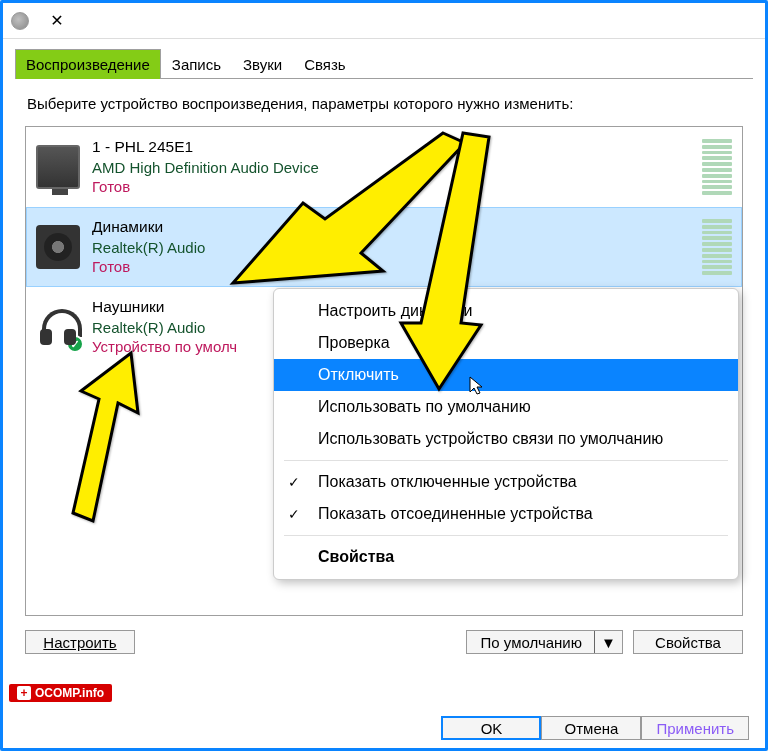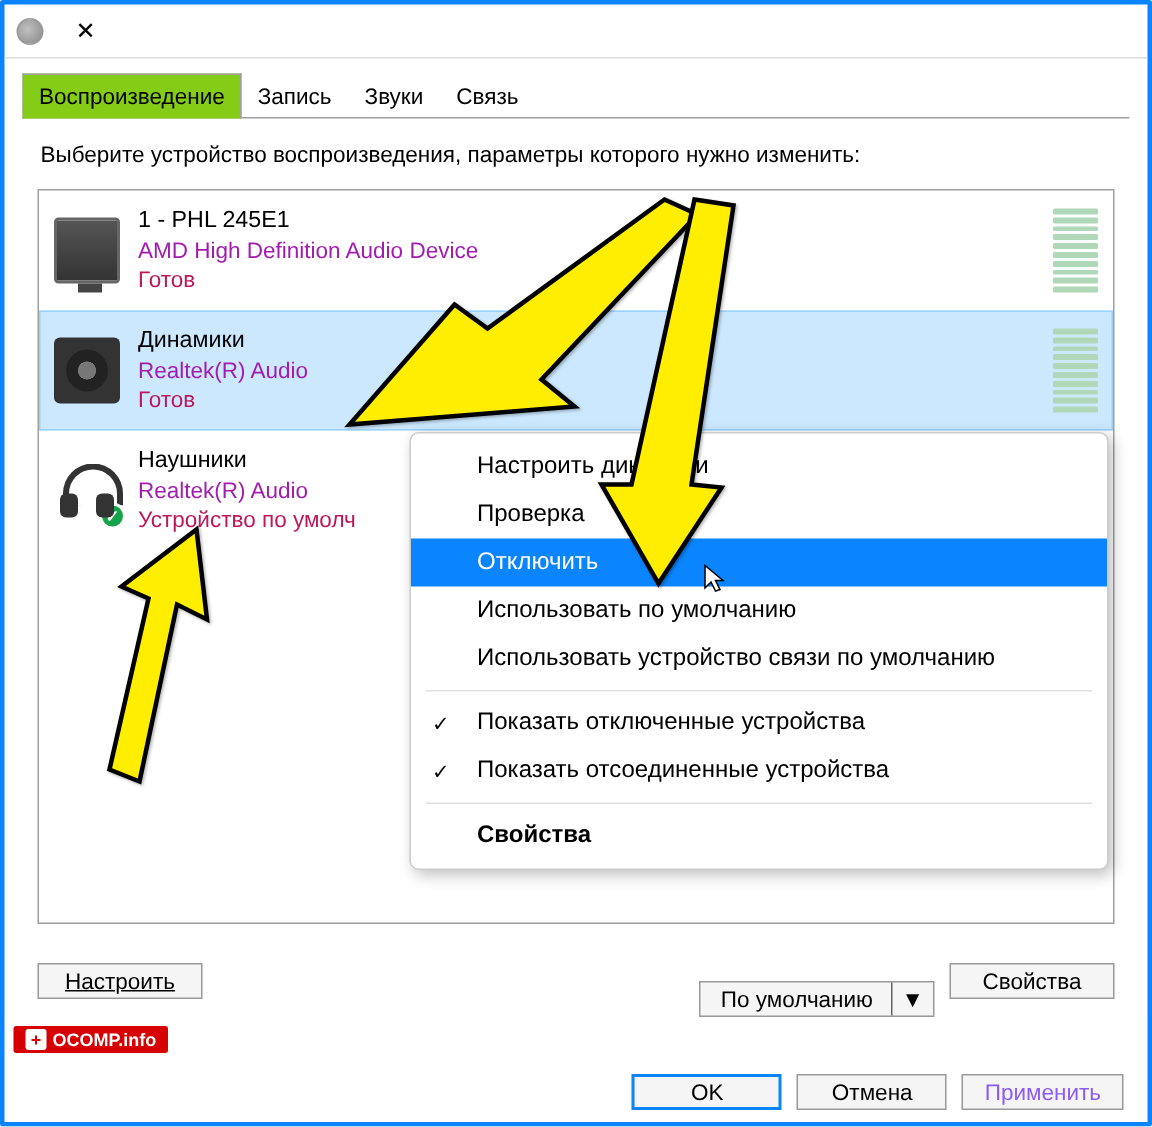--- a/index.html
+++ b/index.html
@@ -122,47 +122,47 @@
   }
   .badge-default{
     position:absolute; bottom:-4px; right:-4px;
     width:18px; height:18px; border-radius:50%;
     background:#16a34a; border:2px solid #fff;
     display:flex; align-items:center; justify-content:center;
     color:#fff; font-size:11px; font-weight:bold;
   }
   .device-text { flex:1; line-height:1.3; }
   .device-name { font-size:15.5px; }
-  .device-desc { color:#a21caf; font-size:15px; }
+  .device-desc { color:#14532d; font-size:15px; }
   .device-status { color:#be185d; font-size:15px; }
   .level-meter {
     width:30px; height:56px;
     display:flex; flex-direction:column-reverse; gap:2px;
   }
   .level-meter div{
     flex:1; background:#b0d8b8; border-radius:1px;
   }
   .panel-btnrow{
     display:flex; gap:10px; margin-top:14px; align-items:center;
   }
   .panel-btnrow .spacer{flex:1;}
   .btn {
     min-width:110px; height:24px;
     border:1px solid #999; background:#f5f5f5;
     display:inline-flex; align-items:center; justify-content:center;
     padding:0 14px; cursor:pointer; font-size:15px;
   }
-  .btn.split { padding-right:0;margin-top:24px; }
+  .btn.split { padding-right:0; }
   .btn.split .caret-seg{
     border-left:1px solid #666; width:28px; height:100%;
     display:flex; align-items:center; justify-content:center; margin-left:12px;
   }
   .dialog-footer{
     position:absolute; bottom:8px; right:16px;
-    display:flex; gap:10px;
+    display:flex; 
   }
   .dialog-footer .btn{ min-width:100px; }
   .dialog-footer .btn.primary{ border:2px solid #0a84ff; }
   .dialog-footer .btn.disabled{ color:#8b5cf6; cursor:default; }
   .watermark{
     position:absolute; left:6px; bottom:46px;
     background:#d60000; color:#fff; font-weight:bold;
     font-size:12px; padding:2px 8px; border-radius:2px;
     display:flex; align-items:center; gap:4px;
   }

